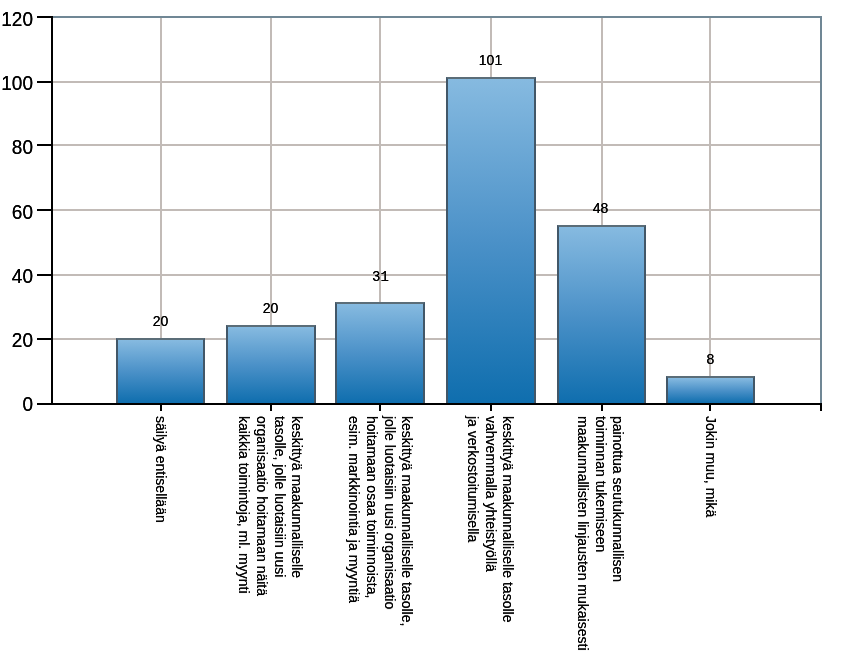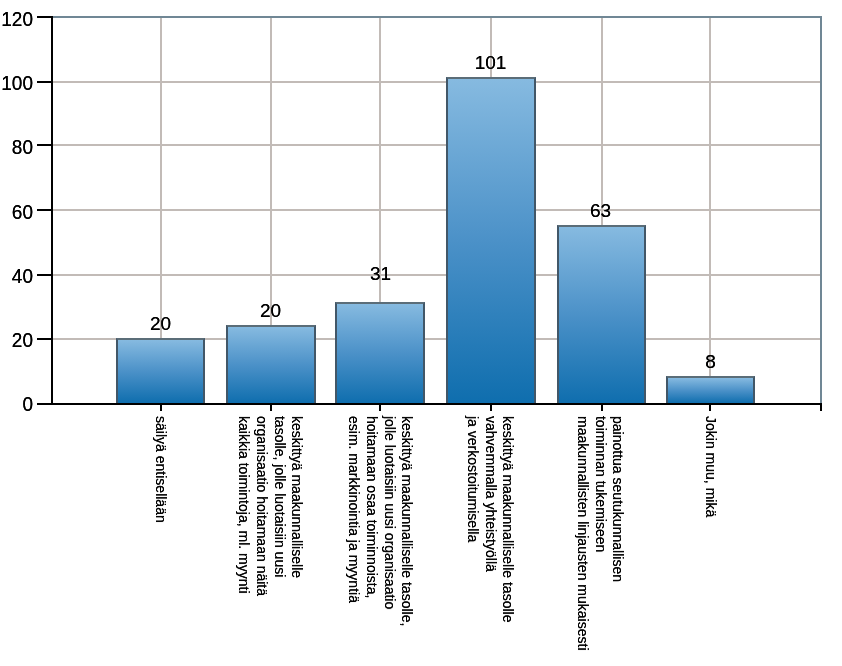--- a/index.html
+++ b/index.html
@@ -19,21 +19,21 @@
 
   .xtick{position:absolute;width:2px;height:7px;background:#000;top:404px;}
 
   .axisY{position:absolute;left:51px;top:16px;width:2px;height:389px;background:#000;}
   .axisX{position:absolute;left:51px;top:403px;height:2px;width:771px;background:#000;}
 
   .bar{position:absolute;box-sizing:border-box;
        border:2px solid #425768;border-bottom:none;border-top-color:#5b6d78;
        background:linear-gradient(to bottom,#86bae0 0%,#4b91c8 50%,#0f6eae 100%);}
 
-  .vlabel{position:absolute;font-size:19px;color:#000;text-align:center;line-height:1;
+  .vlabel{position:absolute;font-size:14px;color:#000;text-align:center;line-height:1;
           width:80px;transform:translateZ(0);backface-visibility:hidden;
           text-shadow:0 0 0.25px #000;}
 
   .catgroup{position:absolute;top:0;left:0;}
   .xcat{position:absolute;font-size:14.5px;color:#000;white-space:nowrap;top:416px;
         transform-origin:0 0;transform:rotate(90deg) scaleX(0.967) translateZ(0);
         line-height:1;backface-visibility:hidden;text-shadow:0 0 0.25px #000;}
 
   .plotborder{position:absolute;left:51px;top:16px;width:771px;height:389px;
         box-sizing:border-box;border-top:2px solid #708795;border-right:2px solid #708795;}
@@ -82,23 +82,23 @@
   <div class="xtick" style="left:160px"></div>
   <div class="xtick" style="left:270px"></div>
   <div class="xtick" style="left:379px"></div>
   <div class="xtick" style="left:490px"></div>
   <div class="xtick" style="left:601px"></div>
   <div class="xtick" style="left:709px"></div>
   <div class="xtick" style="left:820px"></div>
 
   <div class="vlabel" style="top:313.5px;left:120.5px">20</div>
   <div class="vlabel" style="top:300.65px;left:230.5px">20</div>
-  <div class="vlabel" style="top: 264px; left: 340.5px;">31</div>
+  <div class="vlabel" style="top: 270px; left: 340.5px; font-family: Liberation Mono, monospace;">31</div>
   <div class="vlabel" style="top: 53.2875px; left: 450.5px;">101</div>
-  <div class="vlabel" style="top: 201.062px; left: 560.5px;">63</div>
+  <div class="vlabel" style="top: 201.062px; left: 560.5px;">48</div>
   <div class="vlabel" style="top:352.05px;left:670.5px">8</div>
 
   <div class="catgroup">
     <div class="xcat" style="left:167.7px">säilyä entisellään</div>
   </div>
   <div class="catgroup">
     <div class="xcat" style="left:304.1px">keskittyä maakunnalliselle</div>
     <div class="xcat" style="left:286.5px">tasolle, jolle luotaisiin uusi</div>
     <div class="xcat" style="left:268.9px">organisaatio hoitamaan näitä</div>
     <div class="xcat" style="left:251.3px">kaikkia toimintoja, ml. myynti</div>

